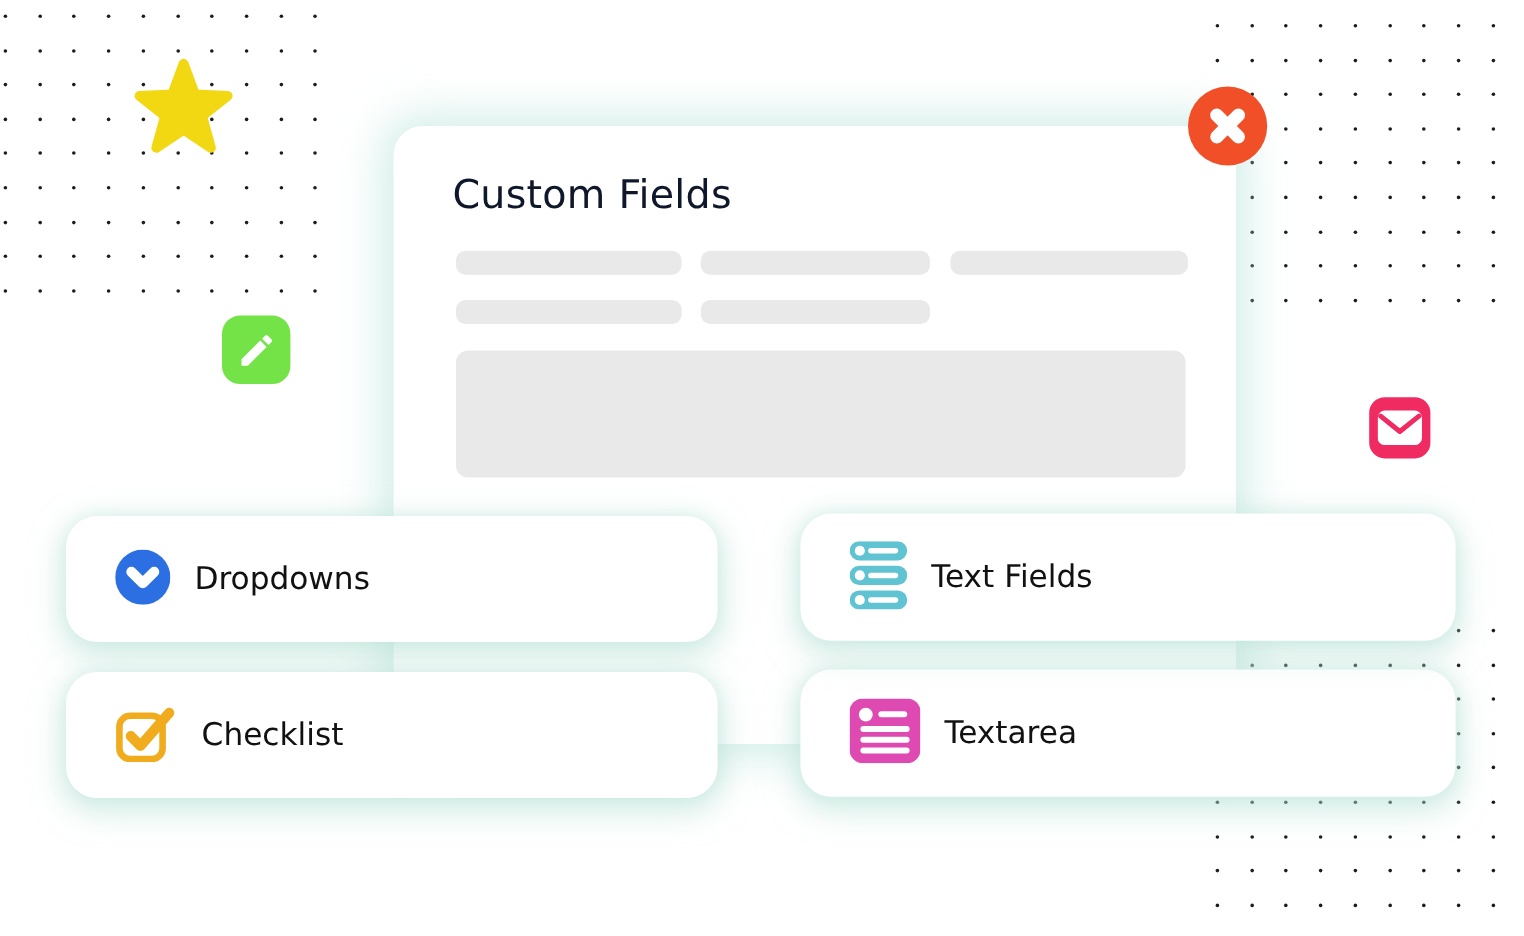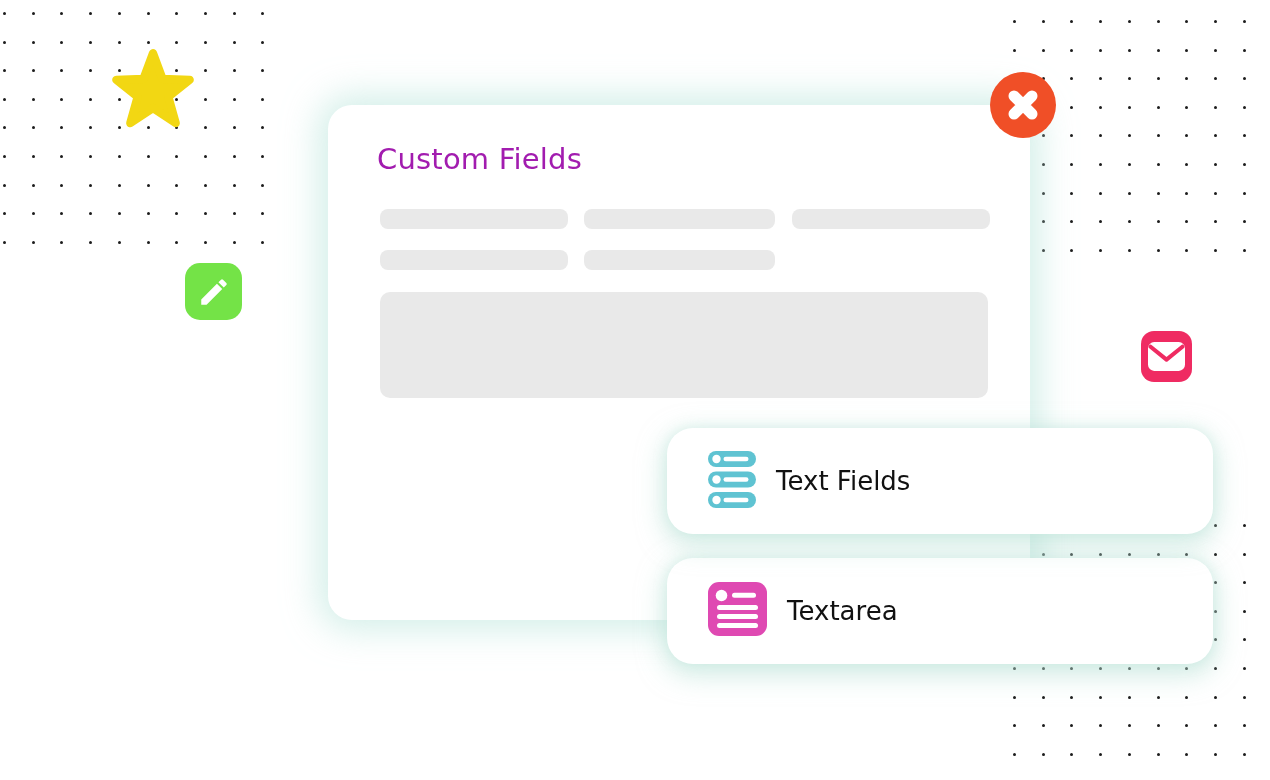--- a/index.html
+++ b/index.html
@@ -11,22 +11,22 @@
   
   .dot-grid{position:absolute;z-index:0;}
   .dot{position:absolute;width:3px;height:3px;border-radius:1.5px;background:var(--dot,#1c1c1c);}
   
   .panel{
     position:absolute;left:328px;top:105px;width:702px;height:515px;
     background:#fff;border-radius:24px;z-index:1;
     box-shadow:0 0 34px 10px rgba(186,229,219,.62);
   }
   .panel-title{
-    position:absolute;left:49px;top:36px;font-size:29px;line-height:1.25;
-    color:#a21caf;letter-spacing:.2px;
+    position:absolute;left:49px;top:36px;font-size:33px;line-height:1.25;
+    color:#0f172a;letter-spacing:.2px;
   }
   .skel{position:absolute;background:var(--skeleton,#e9e9e9);border-radius:8px;height:20px;}
   .skel-b1{left:52px;top:104px;width:188px;}
   .skel-b2{left:256px;top:104px;width:191px;}
   .skel-b3{left:464px;top:104px;width:198px;}
   .skel-b4{left:52px;top:145px;width:188px;}
   .skel-b5{left:256px;top:145px;width:191px;}
   .skel-block{left:52px;top:187px;width:608px;height:106px;border-radius:10px;}
   
   .card{
@@ -326,21 +326,39 @@
   <div class="panel">
     <div class="panel-title">Custom Fields</div>
     <div class="skel skel-b1"></div>
     <div class="skel skel-b2"></div>
     <div class="skel skel-b3"></div>
     <div class="skel skel-b4"></div>
     <div class="skel skel-b5"></div>
     <div class="skel skel-block"></div>
   </div>
 
-
+  <div class="card card-dropdowns">
+    <span>
+      <svg width="46" height="46" viewBox="0 0 46 46">
+        <circle cx="23" cy="23" r="23" class="f-blue"></circle>
+        <path d="M13.5 18.5 L23 28 L32.5 18.5" fill="none" stroke="#fff" stroke-width="8.5" stroke-linecap="round" stroke-linejoin="round"></path>
+      </svg>
+    </span>
+    <span class="card-label">Dropdowns</span>
+  </div>
+
+  <div class="card card-checklist">
+    <span>
+      <svg width="52" height="49" viewBox="0 0 52 49">
+        <rect x="3.5" y="10.5" width="36" height="36" rx="9" fill="none" class="s-orange" stroke-width="5.5"></rect>
+        <path d="M13 27.5 L21 35.5 L45 8" fill="none" class="s-orange" stroke-width="8.5" stroke-linecap="round" stroke-linejoin="round"></path>
+      </svg>
+    </span>
+    <span class="card-label">Checklist</span>
+  </div>
 
   <div class="card card-textarea">
     <span>
       <svg width="59" height="54" viewBox="0 0 59 54">
         <rect width="59" height="54" rx="11" class="f-magenta"></rect>
         <circle cx="13.5" cy="13.5" r="5.8" fill="#fff"></circle>
         <rect x="24" y="10.8" width="24" height="5" rx="2.5" fill="#fff"></rect>
         <rect x="9" y="23" width="41" height="5" rx="2.5" fill="#fff"></rect>
         <rect x="9" y="32" width="41" height="5" rx="2.5" fill="#fff"></rect>
         <rect x="9" y="41" width="41" height="5" rx="2.5" fill="#fff"></rect>

